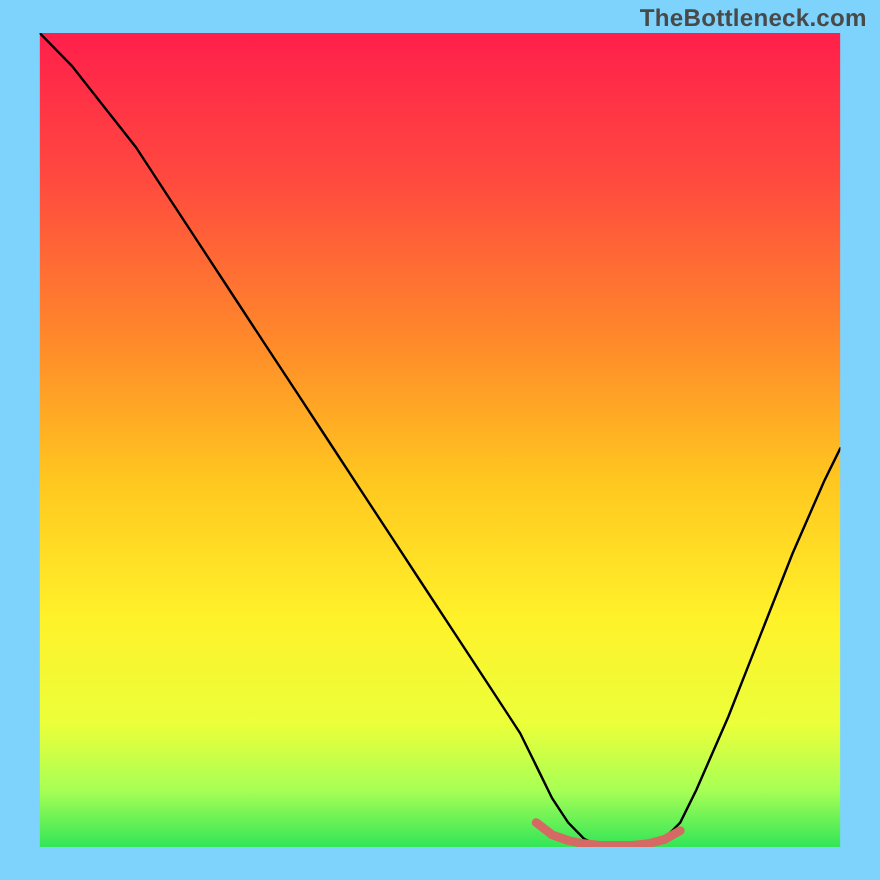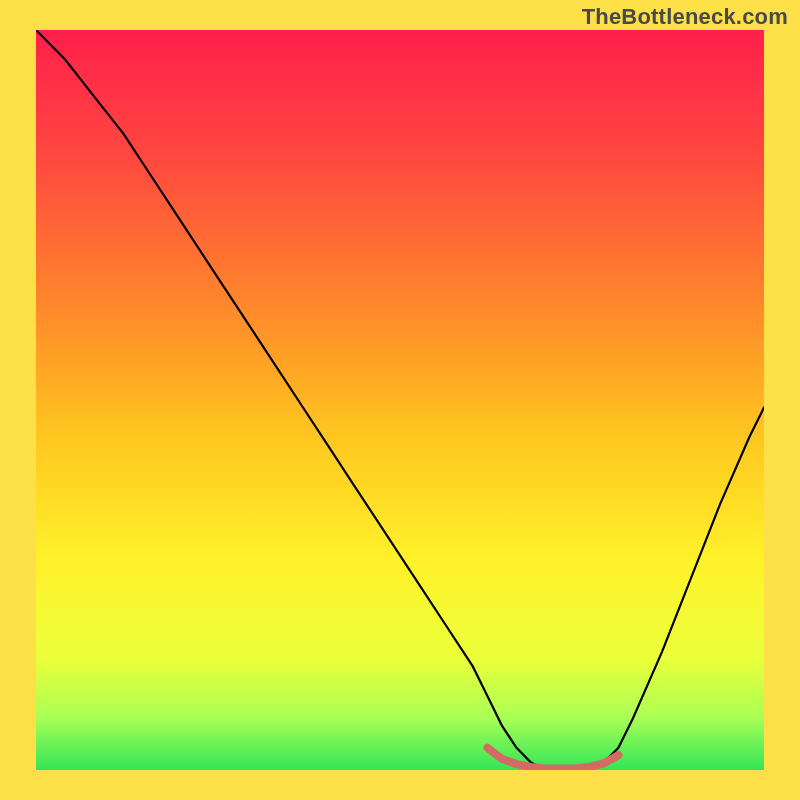--- a/index.html
+++ b/index.html
@@ -8,21 +8,21 @@
     width: 800px;
     height: 800px;
     background: #000;
     overflow: hidden;
     font-family: Arial, Helvetica, sans-serif;
   }
   .frame {
     position: relative;
     width: 800px;
     height: 800px;
-    background: #fde047;
+    background: #7dd3fc;
   }
   .watermark {
     position: absolute;
     top: 4px;
     right: 12px;
     color: #494949;
     font-size: 22px;
     font-weight: 600;
     letter-spacing: 0.2px;
     z-index: 5;

